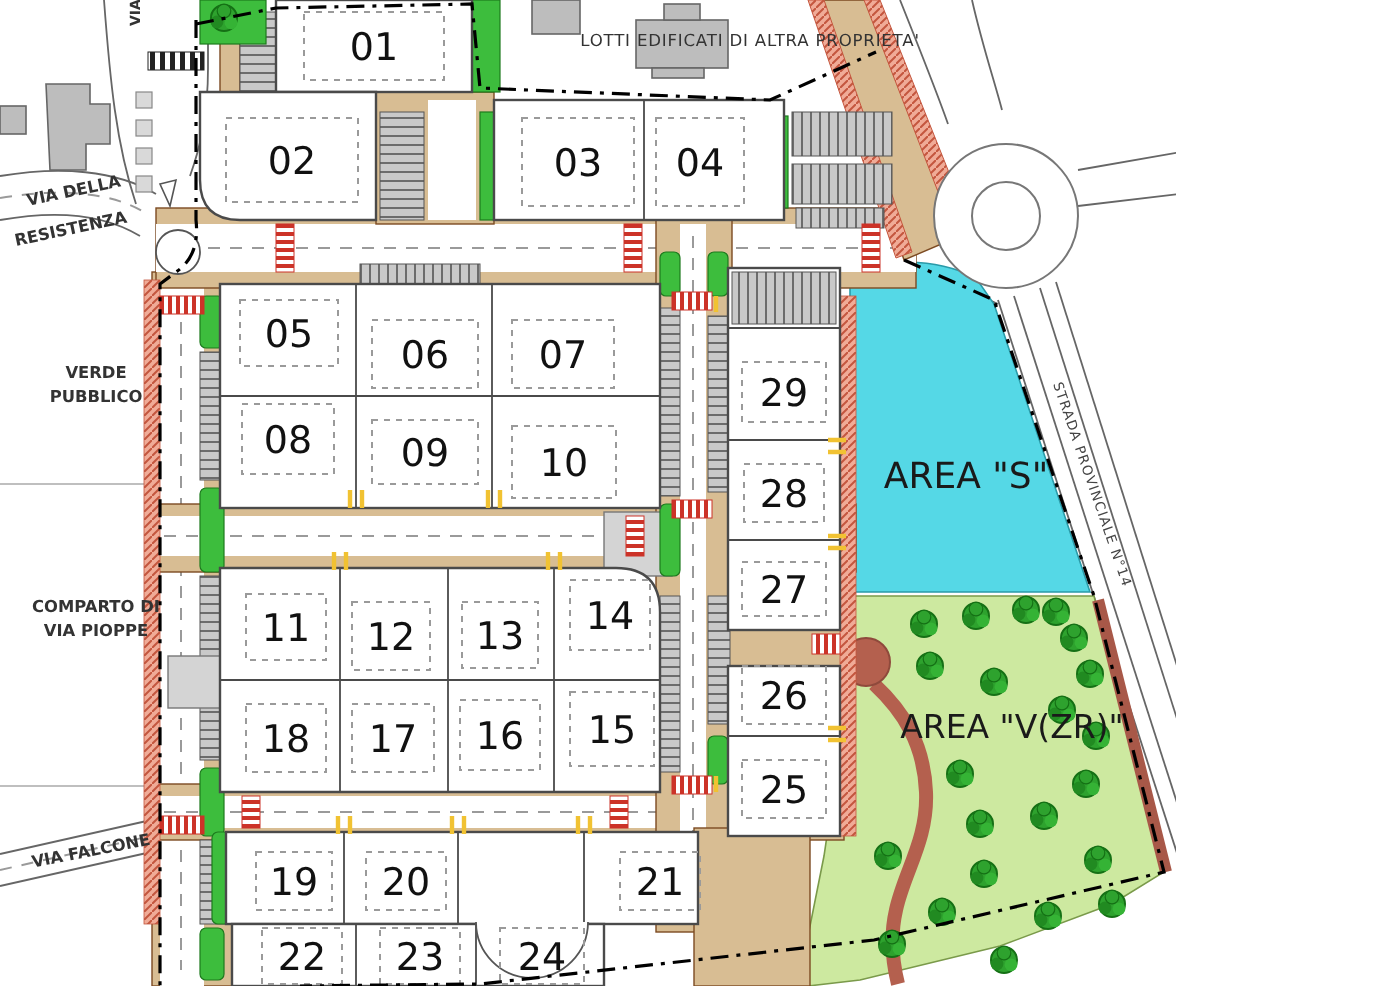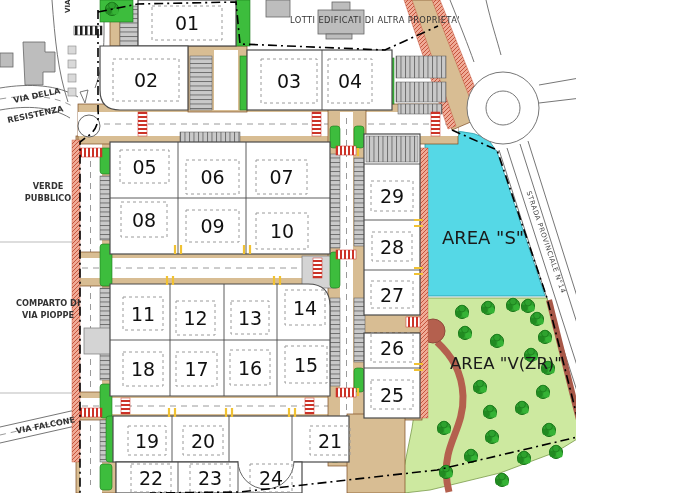--- a/index.html
+++ b/index.html
@@ -1,17 +1,17 @@
 <!DOCTYPE html>
 <html><head>
 <meta charset="utf-8">
 <style>
   html,body{margin:0;padding:0;background:#fff;}
   #stage{position:relative;width:576px;height:493px;background:#ffffff;overflow:hidden;
-         font-family:"DejaVu Sans",sans-serif;}
+         font-family:"DejaVu Sans",sans-serif;padding-left:12px;}
   svg{position:absolute;left:0;top:0;}
   text{font-family:"DejaVu Sans",sans-serif;fill:#222;}
   .street-lbl{font-size:8.2px;font-weight:600;fill:#333;}
   .tiny-lbl{font-size:7px;font-weight:600;fill:#333;}
   .note-lbl{font-size:8.3px;font-weight:500;fill:#333;letter-spacing:.4px;}
   .area-lbl{font-size:18px;fill:#1a1a1a;}
   .area-lbl2{font-size:16.5px;fill:#1a1a1a;}
   .arci-lbl{font-size:11px;letter-spacing:2px;fill:#333;}
   .prov-lbl{font-size:6.8px;letter-spacing:.6px;fill:#444;}
   .lotnum{font-size:19px;fill:#111;}

